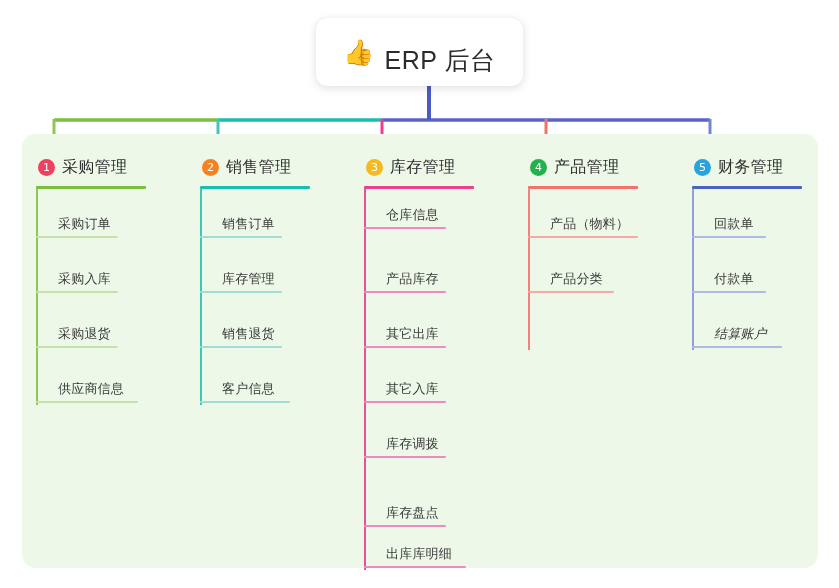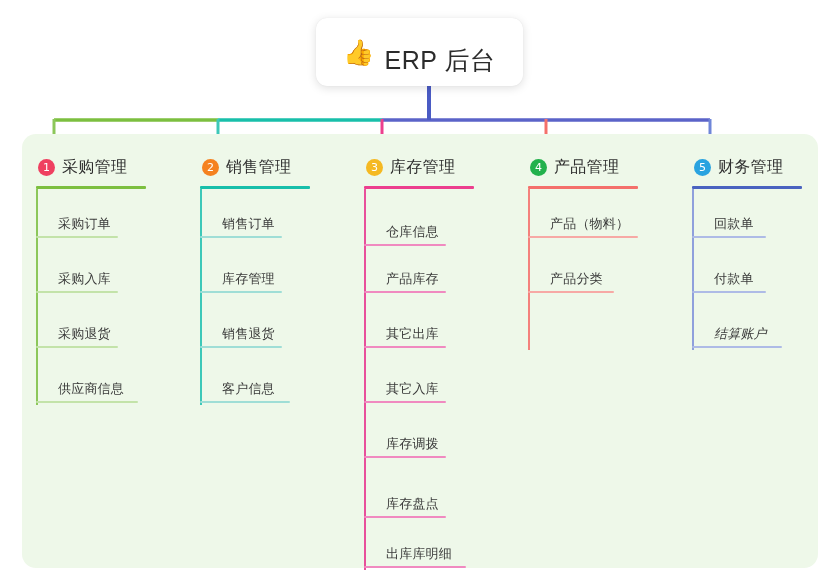--- a/index.html
+++ b/index.html
@@ -205,41 +205,41 @@
           <div class="leaf-rule" style="width: 90px; background: rgb(159, 222, 214);"></div>
         </div>
       </div>
       <div class="column" style="left: 364px; top: 148px;">
         <div class="col-header">
           <span class="badge" style="background: rgb(245, 185, 34);">3</span>
           <span class="col-title">库存管理</span>
         </div>
         <div class="col-rule" style="width: 110px; background: rgb(236, 63, 142);"></div>
         <div class="col-trunk" style="height: 381px; background: rgb(232, 80, 155);"></div>
-        <div class="leaf" style="top: 68px; width: 82px; padding-left: 40px;">
+        <div class="leaf" style="top: 51px; width: 82px; padding-left: 40px;">
           <span class="leaf-label">仓库信息</span>
           <div class="leaf-rule" style="width: 82px; background: rgb(240, 138, 192);"></div>
         </div>
         <div class="leaf" style="top: 115px; width: 82px;">
           <span class="leaf-label">产品库存</span>
           <div class="leaf-rule" style="width: 82px; background: rgb(240, 138, 192);"></div>
         </div>
         <div class="leaf" style="top: 170px; width: 82px; text-align: center;">
           <span class="leaf-label">其它出库</span>
           <div class="leaf-rule" style="width: 82px; background: rgb(240, 138, 192);"></div>
         </div>
         <div class="leaf" style="top: 225px; width: 82px;">
           <span class="leaf-label">其它入库</span>
           <div class="leaf-rule" style="width: 82px; background: rgb(240, 138, 192);"></div>
         </div>
         <div class="leaf" style="top: 280px; width: 82px;">
           <span class="leaf-label">库存调拨</span>
           <div class="leaf-rule" style="width: 82px; background: rgb(240, 138, 192);"></div>
         </div>
-        <div class="leaf" style="top: 340px; width: 82px; padding-left: 45px;">
+        <div class="leaf" style="top: 349px; width: 82px; padding-left: 45px;">
           <span class="leaf-label">库存盘点</span>
           <div class="leaf-rule" style="width: 82px; background: rgb(240, 138, 192);"></div>
         </div>
         <div class="leaf" style="top: 390px; width: 102px;">
           <span class="leaf-label">出库库明细</span>
           <div class="leaf-rule" style="width: 102px; background: rgb(240, 138, 192);"></div>
         </div>
       </div>
       <div class="column" style="left: 528px; top: 148px;">
         <div class="col-header">

